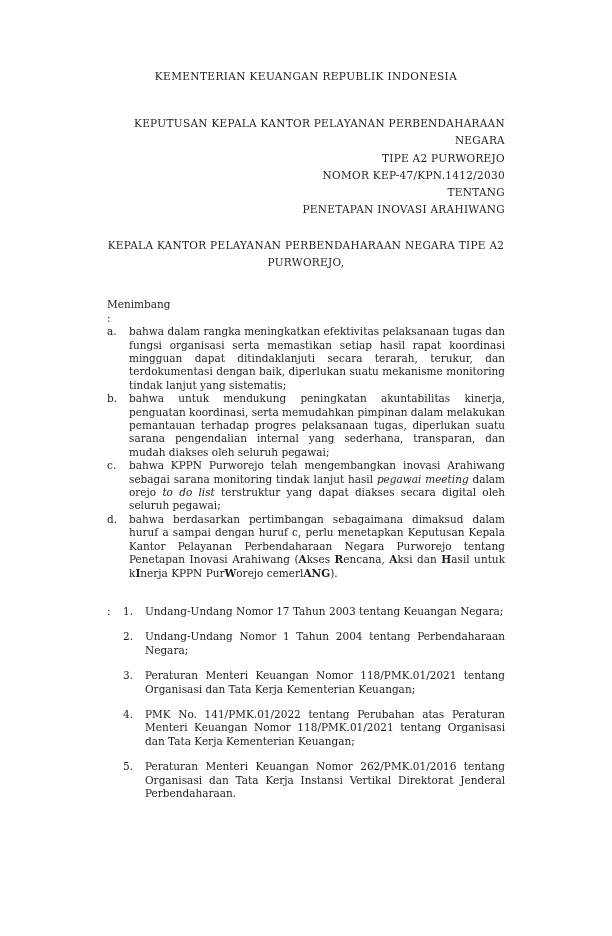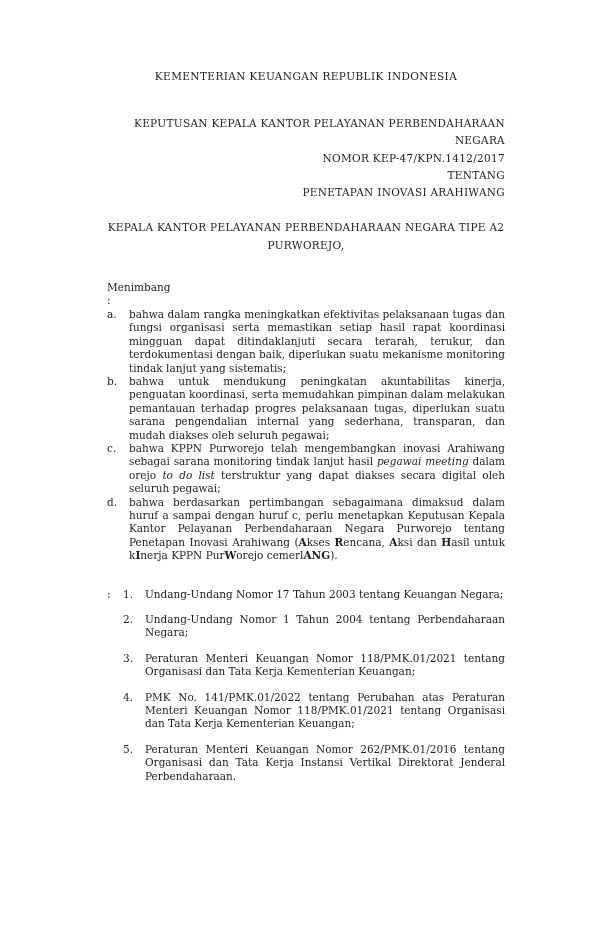--- a/index.html
+++ b/index.html
@@ -53,21 +53,22 @@
 </style>
 </head>
 <body>
 
 <div class="page">
 
   <div class="ministry">KEMENTERIAN KEUANGAN REPUBLIK INDONESIA</div>
 
   <div class="title-block">
     <div>KEPUTUSAN KEPALA KANTOR PELAYANAN PERBENDAHARAAN NEGARA</div>
-    <div>NOMOR KEP-47/KPN.1412/2017</div>
+    <div>TIPE A2 PURWOREJO</div>
+    <div>NOMOR KEP-47/KPN.1412/2030</div>
     <div>TENTANG</div>
     <div>PENETAPAN INOVASI ARAHIWANG</div>
   </div>
 
   <div class="issuer-block">
     <div>KEPALA KANTOR PELAYANAN PERBENDAHARAAN NEGARA TIPE A2</div>
     <div>PURWOREJO,</div>
   </div>
 
   <div class="clause menimbang">

